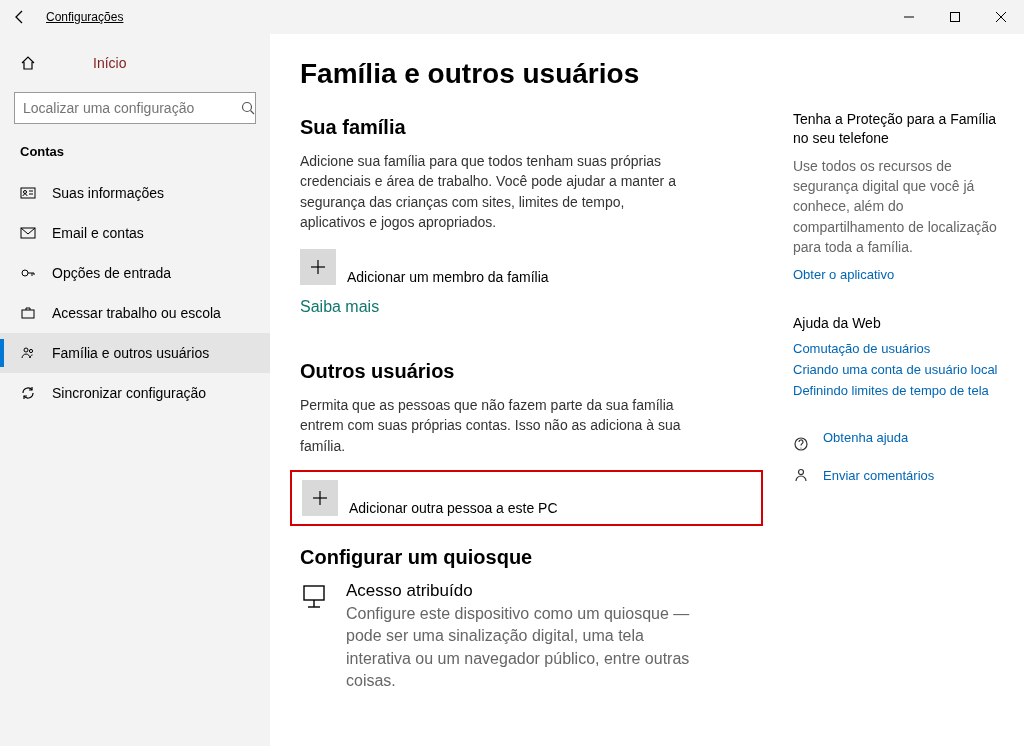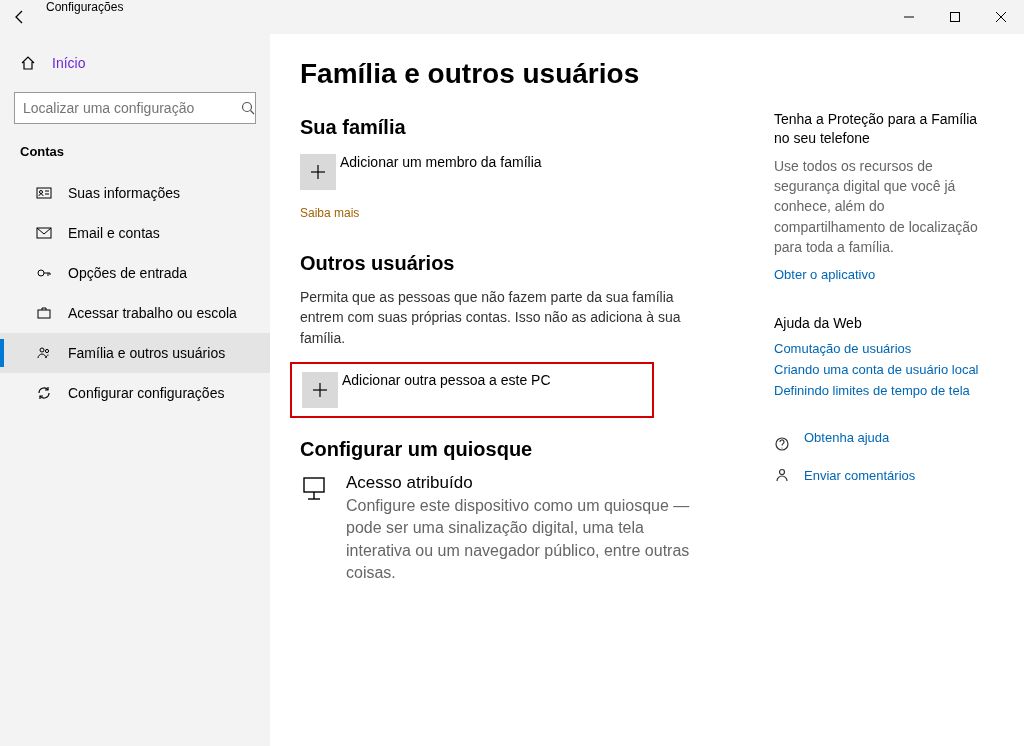--- a/index.html
+++ b/index.html
@@ -1,52 +1,52 @@
 <!DOCTYPE html>
 <html><head>
 <meta charset="utf-8">
 <style>
 * { margin: 0; padding: 0; box-sizing: border-box; font-family: "Segoe UI", Tahoma, sans-serif; }
 body { width: 1024px; height: 746px; background: #fff; overflow: hidden; position: relative; }
 
 
-.titlebar { height: 34px; display: flex; align-items: flex-start; background: #f3f3f3; }
+.titlebar { height: 34px; display: flex; align-items: center; background: #f3f3f3; text-decoration: underline; }
 .titlebar .back { width: 40px; height: 34px; display: flex; align-items: center; justify-content: center; }
 .titlebar .title { font-size: 12px; color: #000; margin-left: 6px; }
 .window-controls { margin-left: auto; display: flex; }
 .window-controls .ctrl { width: 46px; height: 34px; display: flex; align-items: center; justify-content: center; }
 
 
 .container { display: flex; height: calc(100% - 34px); }
 .sidebar { width: 270px; background: #f3f3f3; padding-top: 10px; }
 .home-row { display: flex; align-items: center; height: 38px; padding-left: 20px; gap: 14px; }
 .home-row .icon { width: 18px; display: flex; align-items: center; }
-.home-row .label { font-size: 14px; color: #6d28d9; }
+.home-row .label { font-size: 14px; color: #7f1d1d; margin-left: 41px; }
 
 .search-box { margin: 10px 14px 14px 14px; height: 32px; border: 1px solid #999; background: #fff; display: flex; align-items: center; padding: 0 8px; gap: 36px; }
 .search-box input { border: none; outline: none; flex: 1; font-size: 14px; background: transparent; }
 .search-box .sicon { color: #555; }
 
 .group-header { font-size: 13px; font-weight: 600; color: #000; padding: 6px 20px 14px 20px; }
 
-.nav-item { display: flex; align-items: center; height: 40px; padding-left: 36px; gap: 14px; font-size: 14px; color: #000; position: relative; }
+.nav-item { display: flex; align-items: center; height: 40px; padding-left: 20px; gap: 14px; font-size: 14px; color: #000; position: relative; }
 .nav-item .icon { width: 18px; display: flex; align-items: center; color: #000; }
 .nav-item.active::before { content: ""; position: absolute; left: 0; top: 6px; bottom: 6px; width: 4px; background: #0078d4; }
 .nav-item.active { background: #e4e4e4; }
 
 
 .content { flex: 1; display: flex; padding: 24px 30px 0 30px; }
 .main { flex: 1; max-width: 470px; }
 .main h1 { font-size: 28px; font-weight: 600; margin-bottom: 26px; color: #000; }
 .main h2 { font-size: 20px; font-weight: 600; margin-bottom: 12px; color: #000; }
 .main p { font-size: 14px; color: #333; line-height: 1.45; margin-bottom: 14px; max-width: 390px; }
-.main .link { font-size: 12px; color: #a16207; display: inline-block; margin-bottom: 12px; cursor: pointer; }
-
-.add-row { display: flex; align-items: flex-start; gap: 4px; margin-bottom: 10px; padding: 3px 0; }
-.add-row.highlighted { border: 2px solid #d20000; padding: 8px 10px; margin-left: -10px; margin-bottom: 20px; width: 364px; }
+.main .link { font-size: 16px; color: #0f766e; display: inline-block; margin-bottom: 24px; cursor: pointer; }
+
+.add-row { display: flex; align-items: flex-end; gap: 11px; margin-bottom: 10px; padding: 3px 0; }
+.add-row.highlighted { border: 2px solid #d20000; padding: 8px 10px; margin-left: -10px; margin-bottom: 20px; width: 473px; }
 .plus-btn { width: 36px; height: 36px; background: #d9d9d9; display: flex; align-items: center; justify-content: center; }
 .add-row .label { font-size: 14px; color: #000; }
 
 .section-gap { height: 20px; }
 
 .kiosk-row { display: flex; gap: 14px; margin-top: 6px; }
 .kiosk-row .icon { width: 32px; display: flex; align-items: flex-start; padding-top: 2px; }
 .kiosk-row .title { font-size: 17px; color: #000; margin-bottom: 2px; }
 .kiosk-row .desc { font-size: 16px; color: #666; line-height: 1.4; max-width: 360px; }
 
@@ -171,29 +171,30 @@
       <span>Família e outros usuários</span>
     </div>
 
     <div class="nav-item">
       <span class="icon">
         <svg width="16" height="16" viewBox="0 0 16 16">
             <path d="M3 8a5 5 0 0 1 9-3 M13 8a5 5 0 0 1-9 3" stroke="#000" stroke-width="1.2" fill="none"></path>
             <path d="M12 2 V5 H9 M4 14 V11 H7" stroke="#000" stroke-width="1.2" fill="none"></path>
           </svg>
       </span>
-      <span>Configurar configurações</span>
+      <span>Sincronizar configuração</span>
     </div>
   </div>
 
   <div class="content">
     <div class="main">
       <h1>Família e outros usuários</h1>
 
       <h2>Sua família</h2>
+      <p>Adicione sua família para que todos tenham suas próprias credenciais e área de trabalho. Você pode ajudar a manter a segurança das crianças com sites, limites de tempo, aplicativos e jogos apropriados.</p>
 
       <div class="add-row">
         <div class="plus-btn">
           <svg width="18" height="18" viewBox="0 0 18 18">
               <line x1="9" y1="2" x2="9" y2="16" stroke="#000" stroke-width="1.2"></line>
               <line x1="2" y1="9" x2="16" y2="9" stroke="#000" stroke-width="1.2"></line>
             </svg>
         </div>
         <span class="label">Adicionar um membro da família</span>
       </div>

